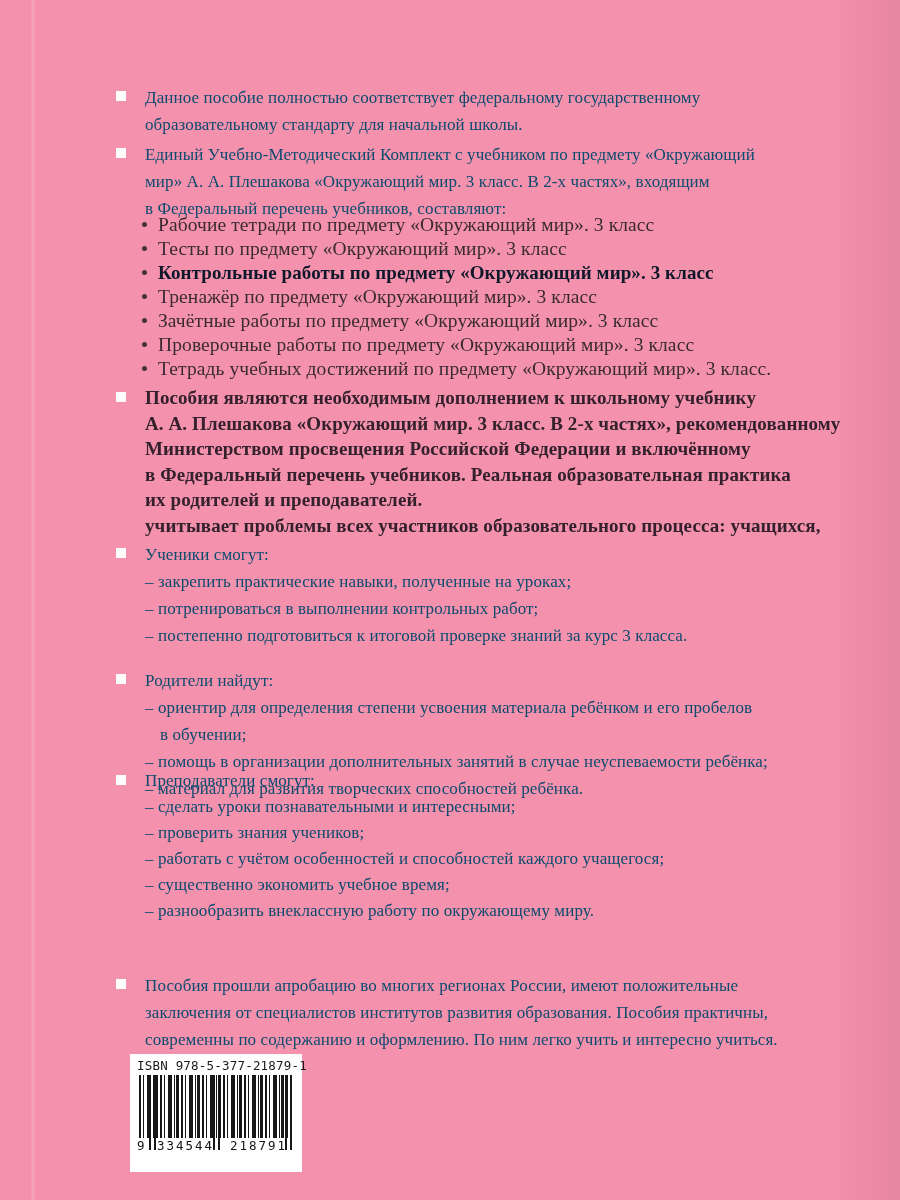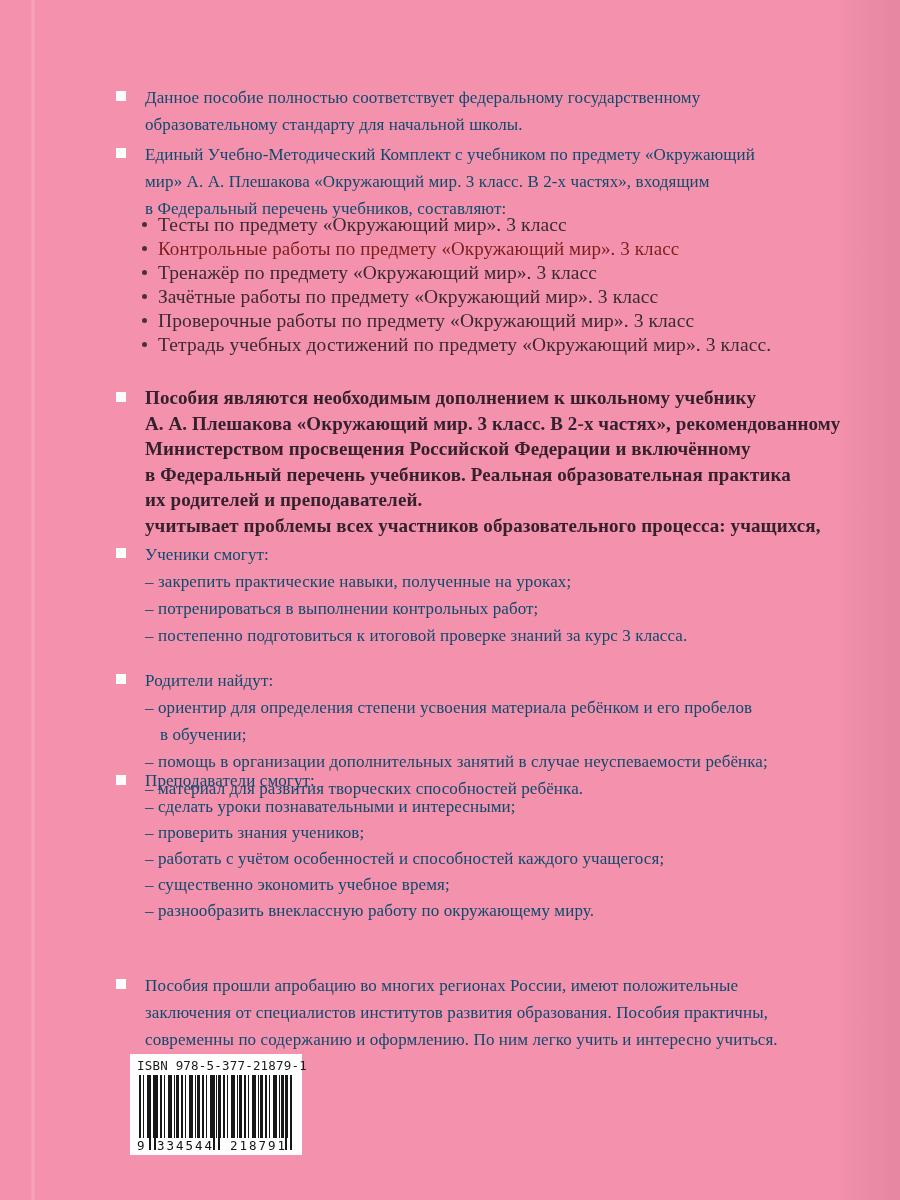--- a/index.html
+++ b/index.html
@@ -23,24 +23,24 @@
   .ln{white-space:nowrap;}
   .ln.cont{padding-left:15px;}
   .list{
     position:absolute;left:142px;top:213px;color:#3a2a33;
     font-size:19.5px;line-height:24px;white-space:nowrap;letter-spacing:.1px;
   }
   .li .dot{
     display:inline-block;width:5px;height:5px;border-radius:50%;
     background:#46333f;margin-right:11px;vertical-align:4px;
   }
-  .li.bold-item{font-weight:400;color:#7f1d1d;font-size:19px;}
+  .li.bold-item{font-weight:700;color:#0f172a;font-size:19px;}
   
   .barcode{
-    position:absolute;left:130px;top:1054px;width:172px;height:101px;
+    position:absolute;left:130px;top:1054px;width:172px;height:118px;
     background:#fefefe;box-sizing:border-box;padding:4px 7px 0;
   }
   .isbn{
     font-family:"DejaVu Sans Mono",monospace;font-size:12.5px;letter-spacing:.2px;
     color:#1b1b1b;text-align:center;white-space:nowrap;
   }
   .bars-wrap{position:relative;height:78px;margin-top:2px;}
   .bars{
     position:absolute;left:2px;right:2px;top:0;bottom:15px;
     background:repeating-linear-gradient(90deg,
@@ -72,20 +72,21 @@
 </div>
 
 <div class="sec" style="top:141px">
   <span class="sq"></span>
   <div class="ln">Единый Учебно-Методический Комплект с учебником по предмету «Окружающий</div>
   <div class="ln">мир» А. А. Плешакова «Окружающий мир. 3 класс. В 2-х частях», входящим</div>
   <div class="ln">в Федеральный перечень учебников, составляют:</div>
 </div>
 
 <div class="list">
+  <div class="li"><span class="dot"></span><span>Рабочие тетради по предмету «Окружающий мир». 3 класс</span></div>
   <div class="li"><span class="dot"></span><span>Тесты по предмету «Окружающий мир». 3 класс</span></div>
   <div class="li bold-item"><span class="dot"></span><span>Контрольные работы по предмету «Окружающий мир». 3 класс</span></div>
   <div class="li"><span class="dot"></span><span>Тренажёр по предмету «Окружающий мир». 3 класс</span></div>
   <div class="li"><span class="dot"></span><span>Зачётные работы по предмету «Окружающий мир». 3 класс</span></div>
   <div class="li"><span class="dot"></span><span>Проверочные работы по предмету «Окружающий мир». 3 класс</span></div>
   <div class="li"><span class="dot"></span><span>Тетрадь учебных достижений по предмету «Окружающий мир». 3 класс.</span></div>
 </div>
 
 <div class="sec bold" style="top:385px">
   <span class="sq"></span>

